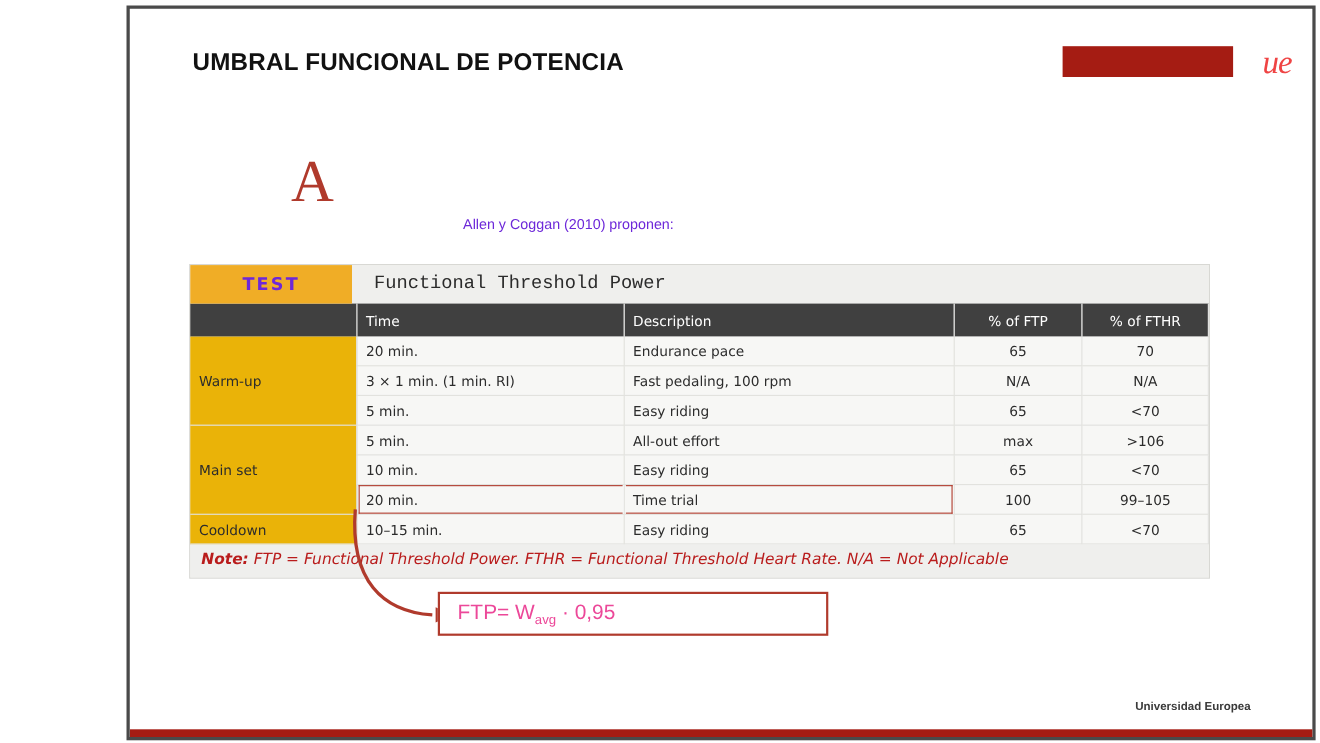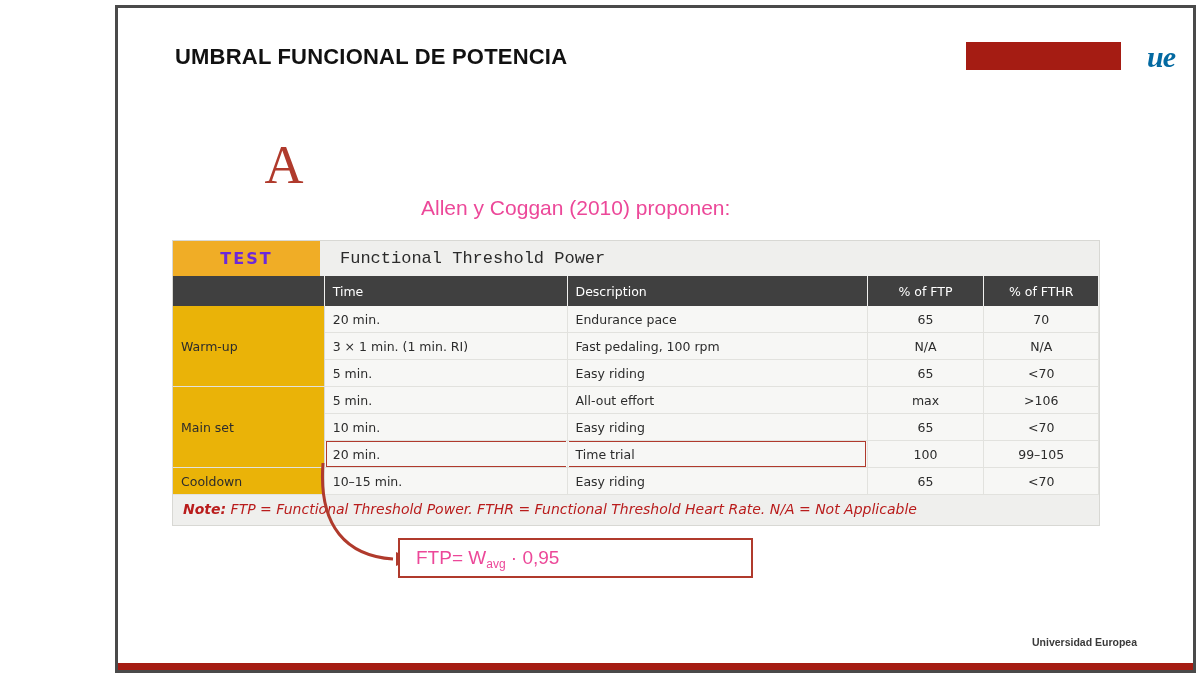--- a/index.html
+++ b/index.html
@@ -57,22 +57,22 @@
     height: 38px;
     background: #ffffff;
     display: flex;
     align-items: center;
     justify-content: center;
   }
   .logo-mark .ue {
     font-family: "Liberation Serif", serif;
     font-style: italic;
     font-size: 30px;
-    color: #0369a1;
-    font-weight: bold;
+    color: #ef4444;
+    font-weight: normal;
     line-height: 1;
     letter-spacing: -1px;
   }
   
   .letter-a {
     position: absolute;
     left: 135px;
     top: 126px;
     width: 62px;
     height: 62px;
@@ -89,22 +89,22 @@
     top: 133px;
     font-size: 17px;
     font-weight: bold;
     color: #111111;
     white-space: nowrap;
   }
   .subtitle-2 {
     position: absolute;
     left: 303px;
     top: 188px;
-    font-size: 21px;
-    color: #ec4899;
+    font-size: 13px;
+    color: #6d28d9;
     white-space: nowrap;
   }
   
   .table-block {
     position: absolute;
     left: 54px;
     top: 232px;
     width: 928px;
     background: #f1f1ef;
     border: 1px solid #d8d8d4;

